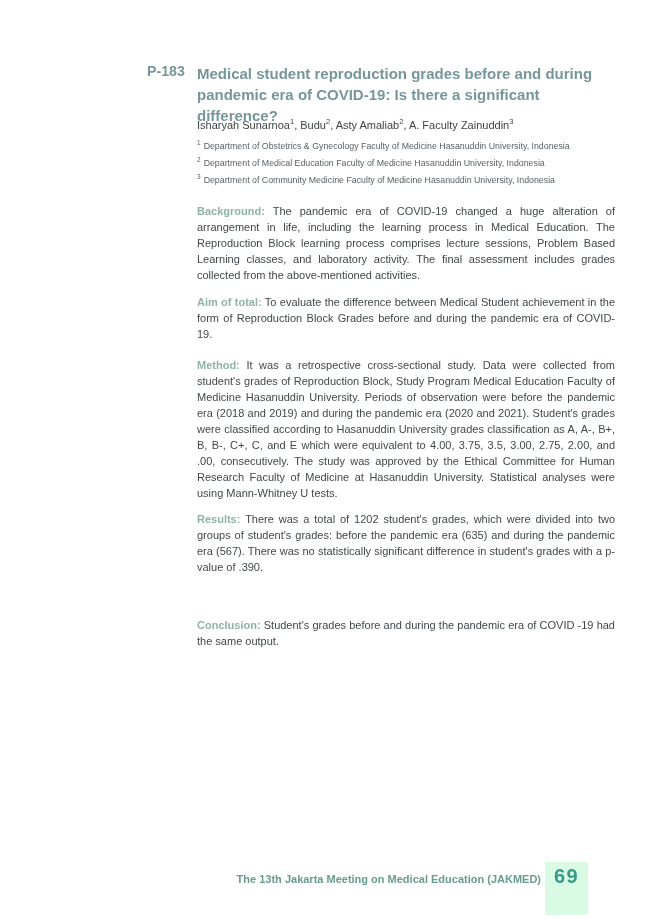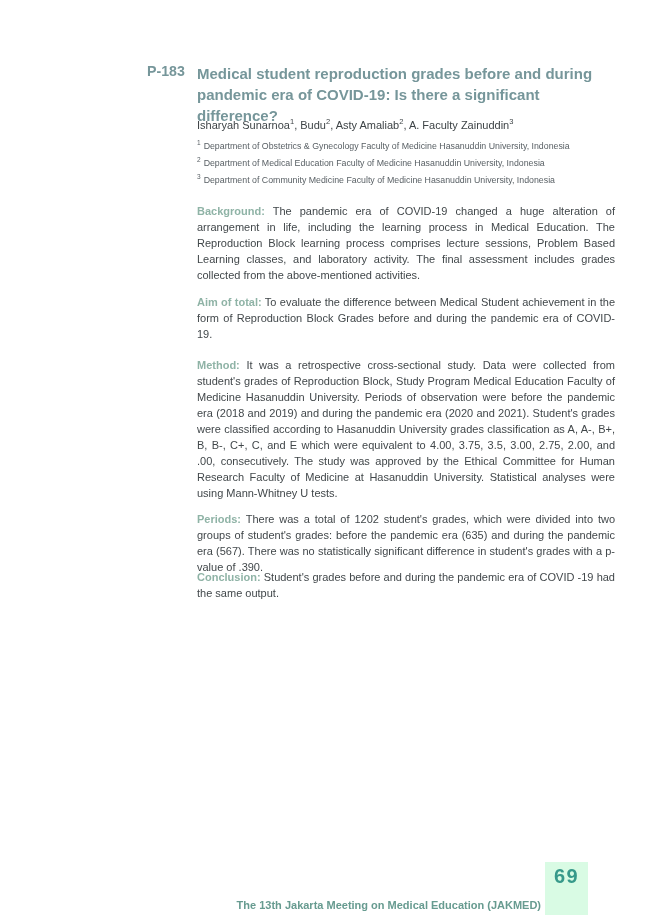--- a/index.html
+++ b/index.html
@@ -29,24 +29,24 @@
     font-size:8.8px;line-height:14px;color:var(--affil_color);
   }
   .affil sup{font-size:6.5px;margin-right:3px;}
   .section{
     left:197px;width:418px;margin:0;
     font-size:11px;line-height:16px;color:var(--body_color);
     text-align:justify;
   }
   .section .label{color:var(--label_color);font-weight:bold;}
   .sec-0{top:203px;} .sec-1{top:294px;} .sec-2{top:357px;}
-  .sec-3{top:511px;} .sec-4{top:569px;}
+  .sec-3{top:511px;} .sec-4{top:617px;}
   .footer-text{
     left:100px;top:873px;width:441px;text-align:right;
-    font-size:11px;font-weight:bold;color:var(--footer_color);margin-top:26px;
+    font-size:11px;font-weight:bold;color:var(--footer_color);
   }
   .page-box{
     left:545px;top:862px;width:43px;height:53px;
     background:var(--page_box_bg);
     text-align:center;
   }
   .page-num{
     display:block;margin-top:3px;
     font-size:20px;font-weight:bold;letter-spacing:1.5px;
     color:var(--page_num_color);
@@ -68,21 +68,21 @@
     <div class="affil"><sup>2</sup><span>Department of Medical Education Faculty of Medicine Hasanuddin University, Indonesia</span></div>
     <div class="affil"><sup>3</sup><span>Department of Community Medicine Faculty of Medicine Hasanuddin University, Indonesia</span></div>
   </div>
 
   <p class="abs section sec-0"><span class="label">Background:</span> <span>The pandemic era of COVID-19 changed a huge alteration of arrangement in life, including the learning process in Medical Education. The Reproduction Block learning process comprises lecture sessions, Problem Based Learning classes, and laboratory activity. The final assessment includes grades collected from the above-mentioned activities.</span></p>
 
   <p class="abs section sec-1"><span class="label">Aim of total:</span> <span>To evaluate the difference between Medical Student achievement in the form of Reproduction Block Grades before and during the pandemic era of COVID-19.</span></p>
 
   <p class="abs section sec-2"><span class="label">Method:</span> <span>It was a retrospective cross-sectional study. Data were collected from student's grades of Reproduction Block, Study Program Medical Education Faculty of Medicine Hasanuddin University. Periods of observation were before the pandemic era (2018 and 2019) and during the pandemic era (2020 and 2021). Student's grades were classified according to Hasanuddin University grades classification as A, A-, B+, B, B-, C+, C, and E which were equivalent to 4.00, 3.75, 3.5, 3.00, 2.75, 2.00, and .00, consecutively. The study was approved by the Ethical Committee for Human Research Faculty of Medicine at Hasanuddin University. Statistical analyses were using Mann-Whitney U tests.</span></p>
 
-  <p class="abs section sec-3"><span class="label">Periods:</span> <span>There was a total of 1202 student's grades, which were divided into two groups of student's grades: before the pandemic era (635) and during the pandemic era (567). There was no statistically significant difference in student's grades with a p-value of .390.</span></p>
+  <p class="abs section sec-3"><span class="label">Results:</span> <span>There was a total of 1202 student's grades, which were divided into two groups of student's grades: before the pandemic era (635) and during the pandemic era (567). There was no statistically significant difference in student's grades with a p-value of .390.</span></p>
 
   <p class="abs section sec-4"><span class="label">Conclusion:</span> <span>Student's grades before and during the pandemic era of COVID -19 had the same output.</span></p>
 
   <div class="abs footer-text">The 13th Jakarta Meeting on Medical Education (JAKMED)</div>
 
   <div class="abs page-box">
     <span class="page-num">69</span>
   </div>
 
 </div>

